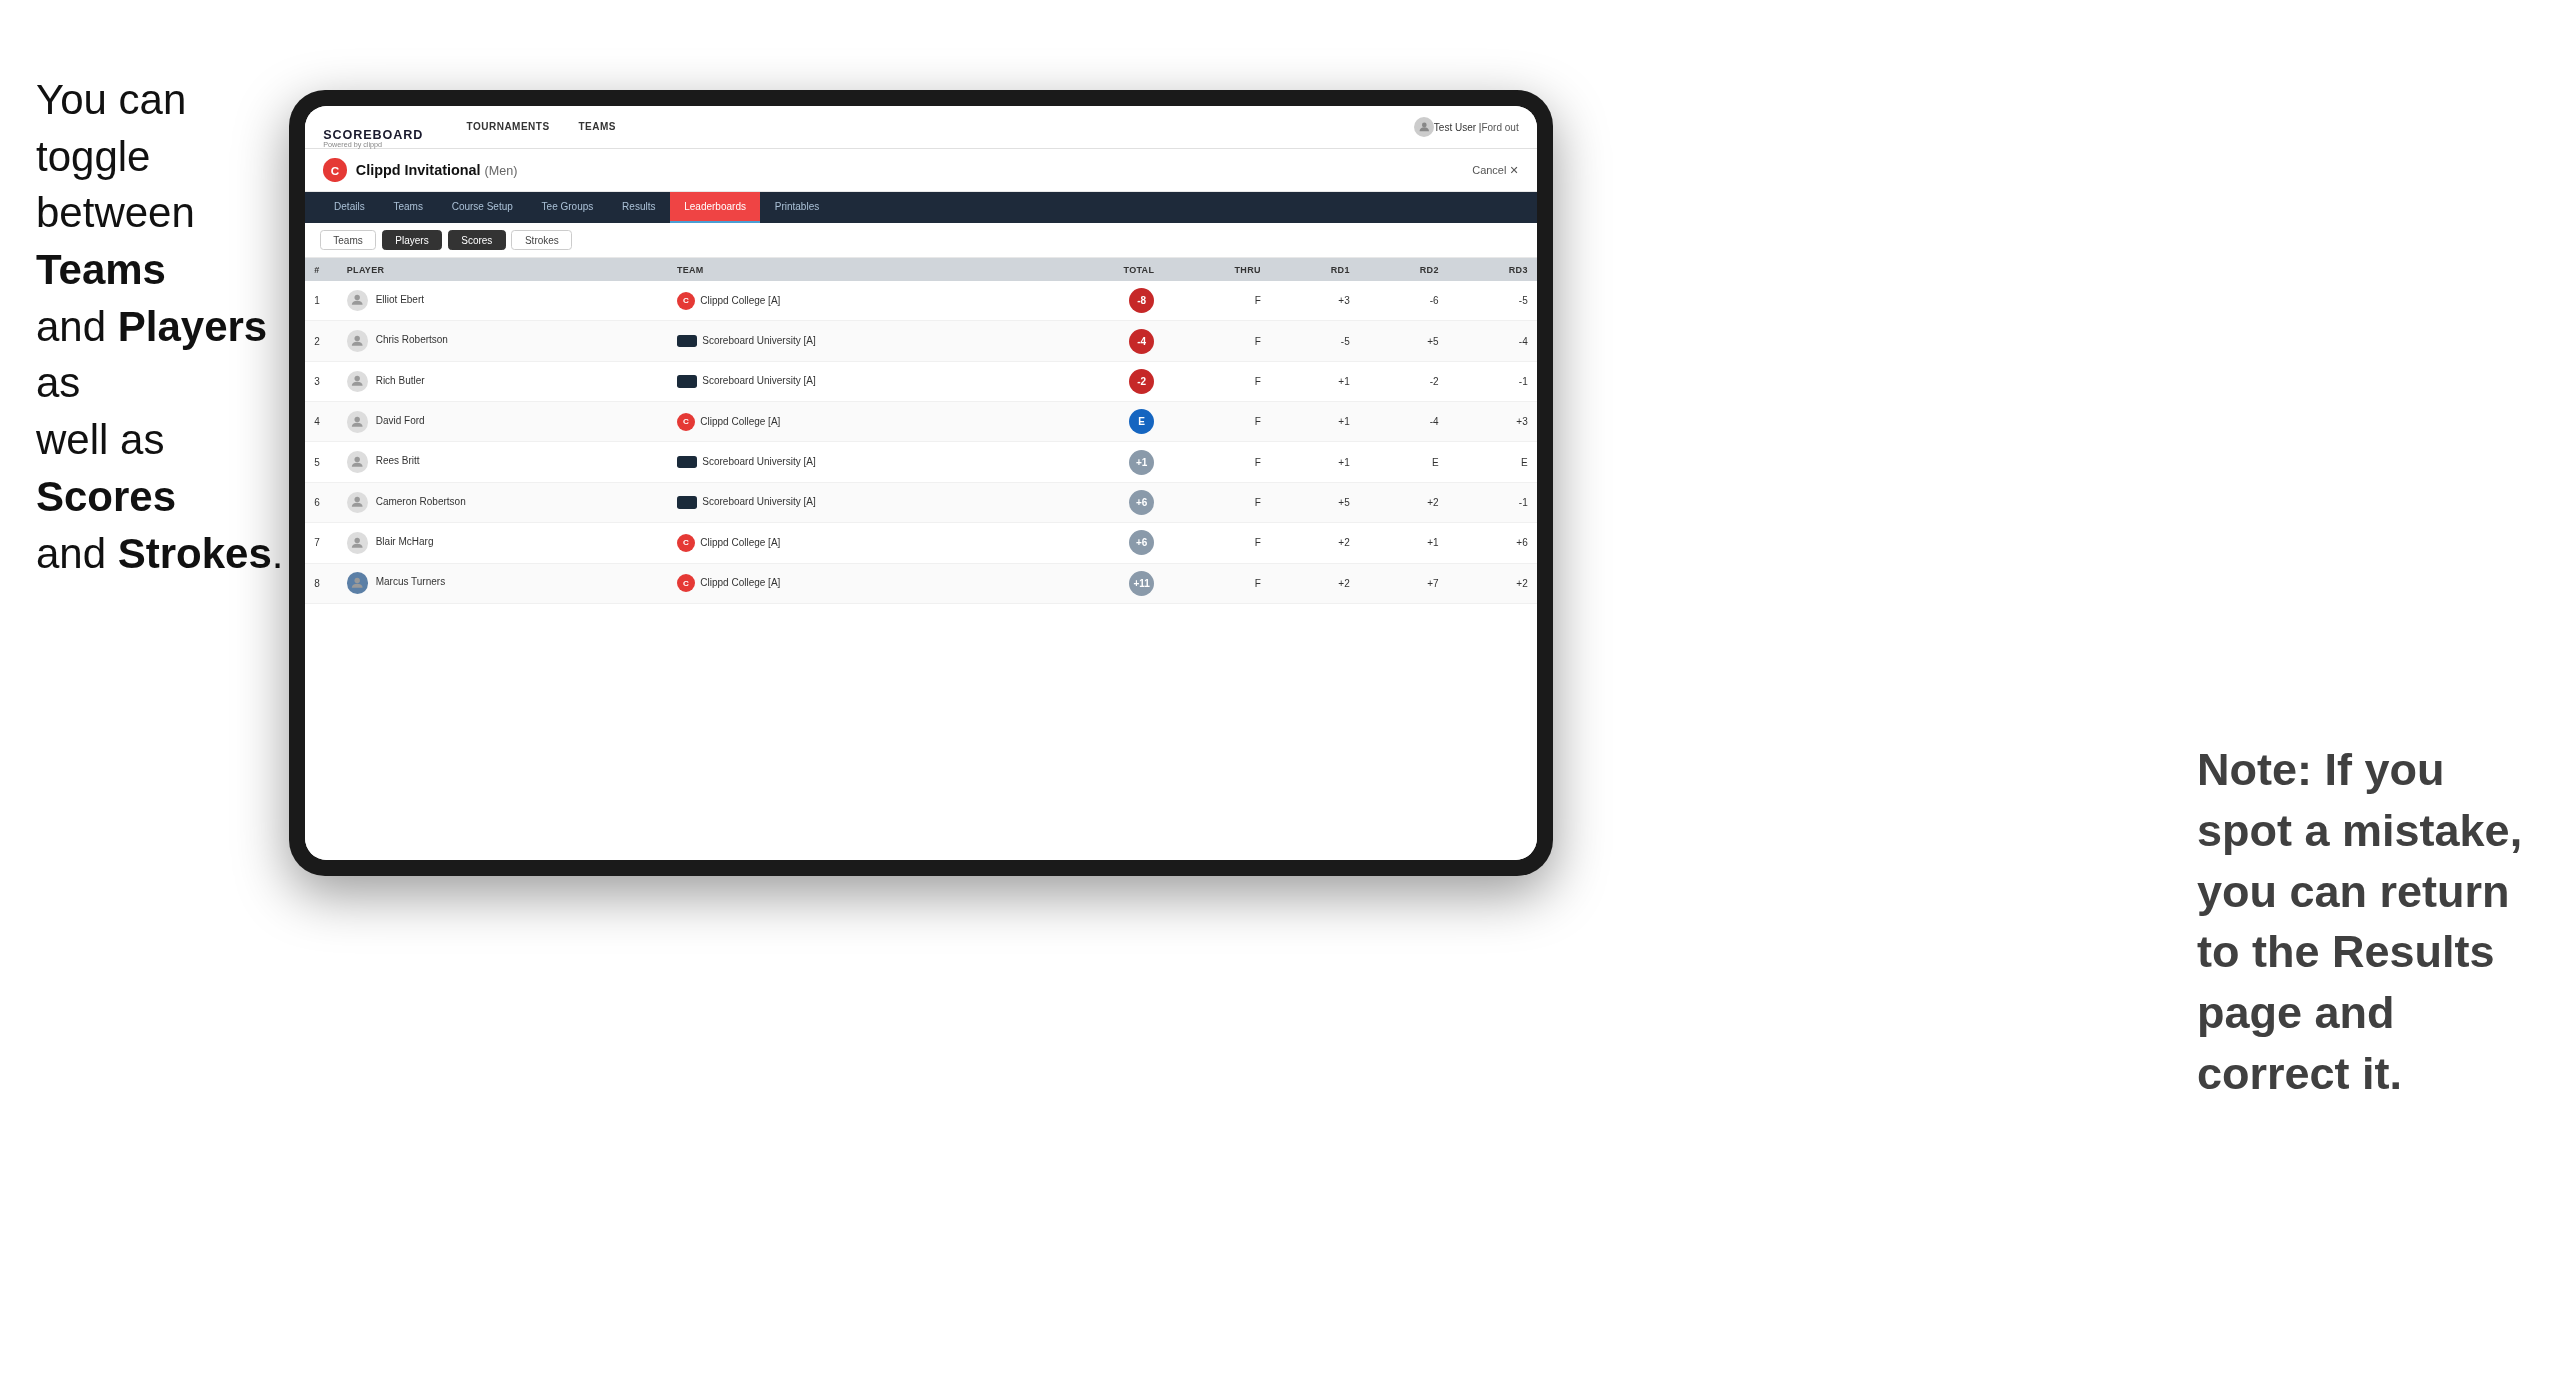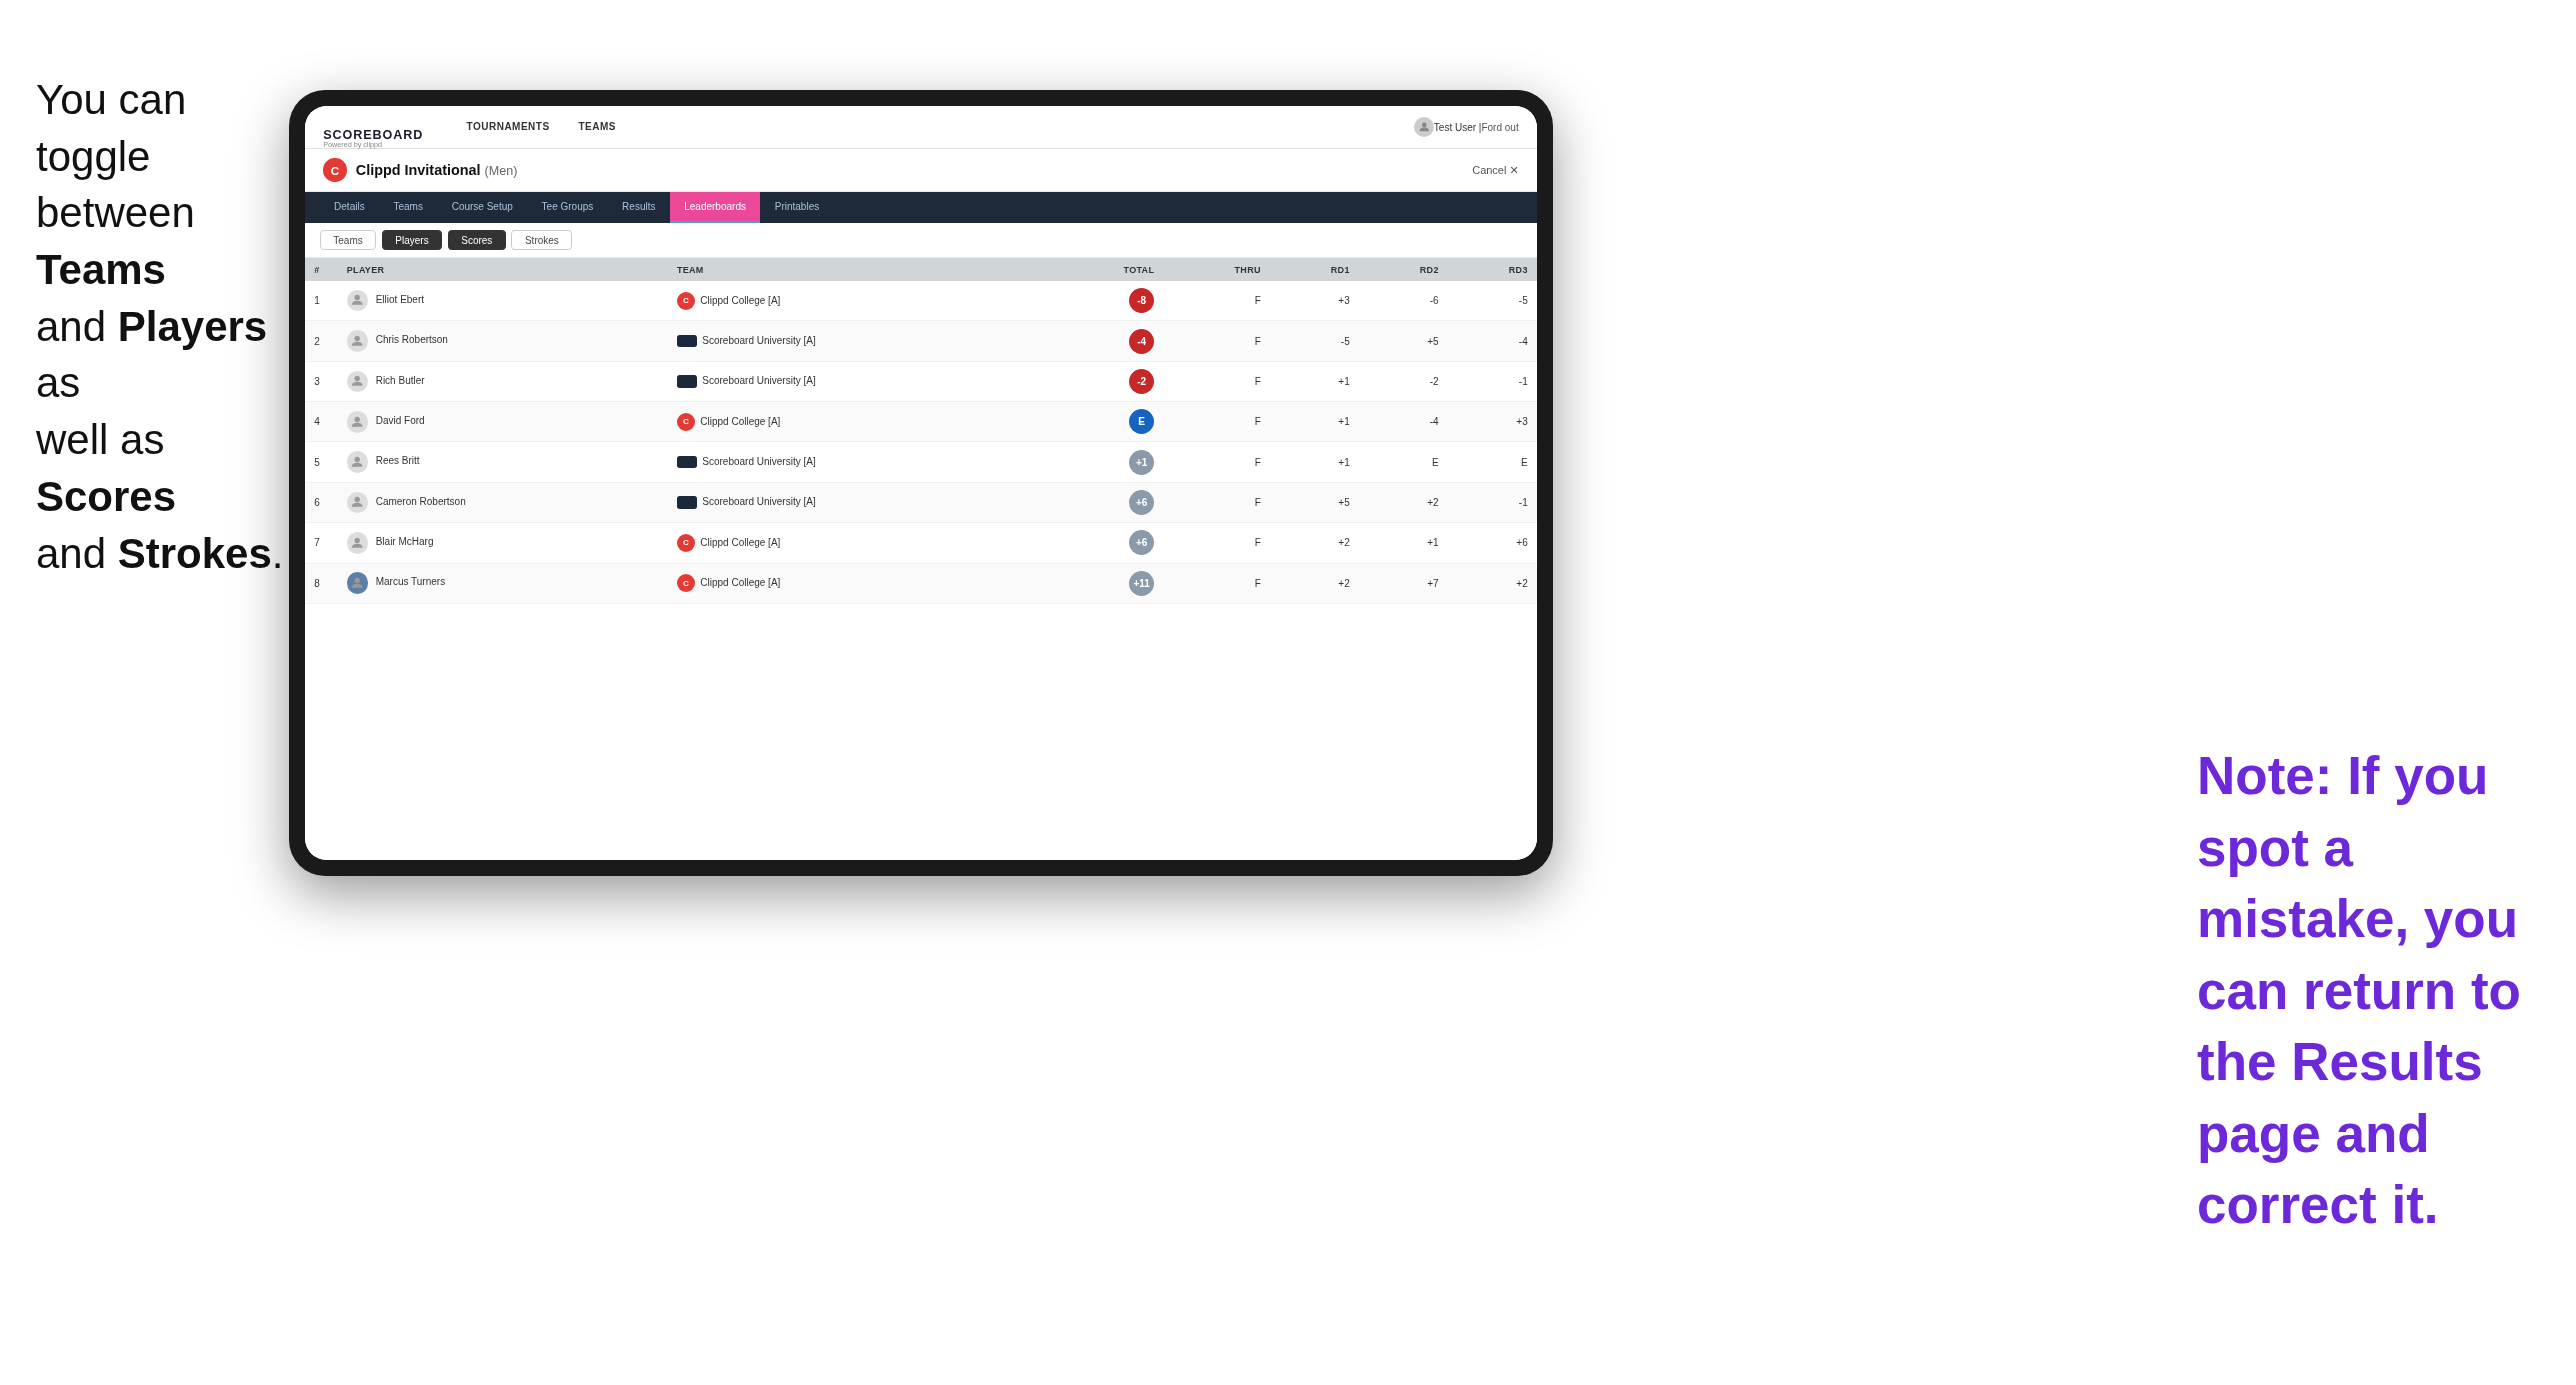--- a/index.html
+++ b/index.html
@@ -23,23 +23,23 @@
       color: #111;
     }
     .annotation-left strong { font-weight: 800; }
 
     
     .annotation-right {
       position: absolute;
       right: 36px;
       top: 740px;
       width: 343px;
-      font-size: 53px;
+      font-size: 45px;
       line-height: 1.35;
-      color: #6d28d9;
+      color: #404040;
     }
     .annotation-right strong { font-weight: 800; }
 
     
     .tablet-frame {
       position: absolute;
       left: 289px;
       top: 90px;
       width: 1264px;
       height: 786px;
@@ -189,21 +189,21 @@
       padding: 9px 14.4px;
       font-size: 10px;
       color: #aac0d6;
       cursor: pointer;
       border-bottom: 2.7px solid transparent;
       font-weight: 500;
     }
 
     .sub-tab.active {
       color: #ffffff;
-      background: #ec4899;
+      background: #ef4444;
       border-bottom-color: #4a9fd4;
     }
 
     
     .toggle-bar {
       background: #ffffff;
       padding: 7.2px 14.4px;
       display: flex;
       gap: 5.4px;
       flex-shrink: 0;

